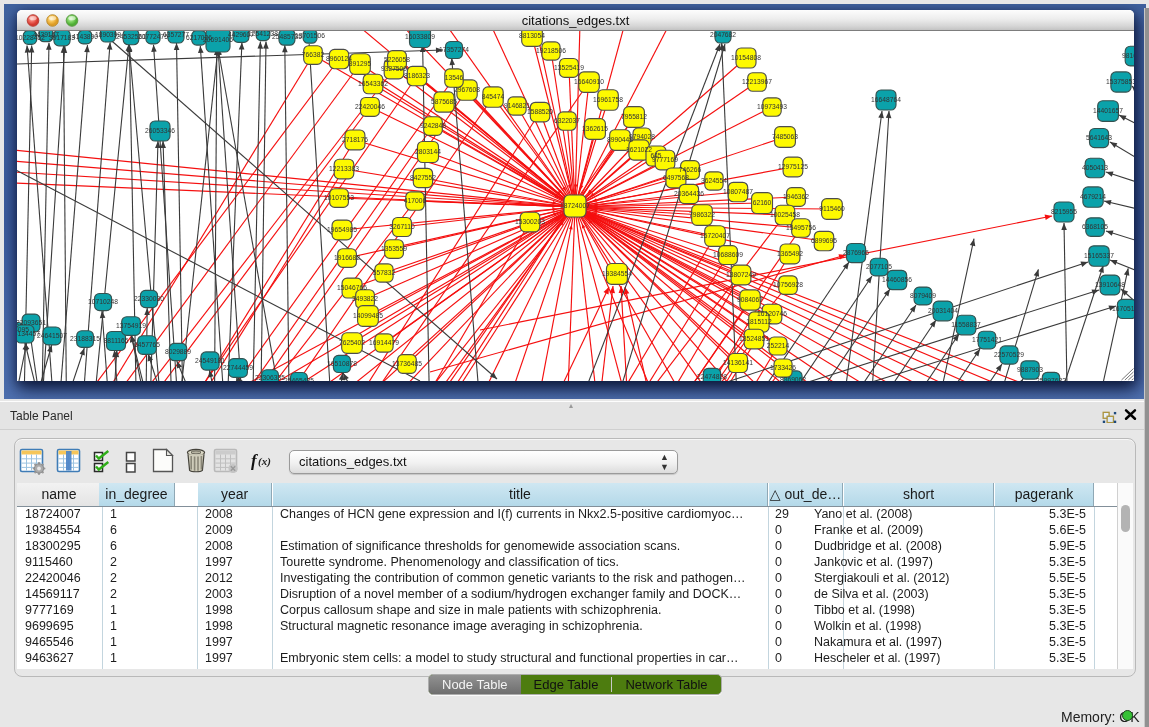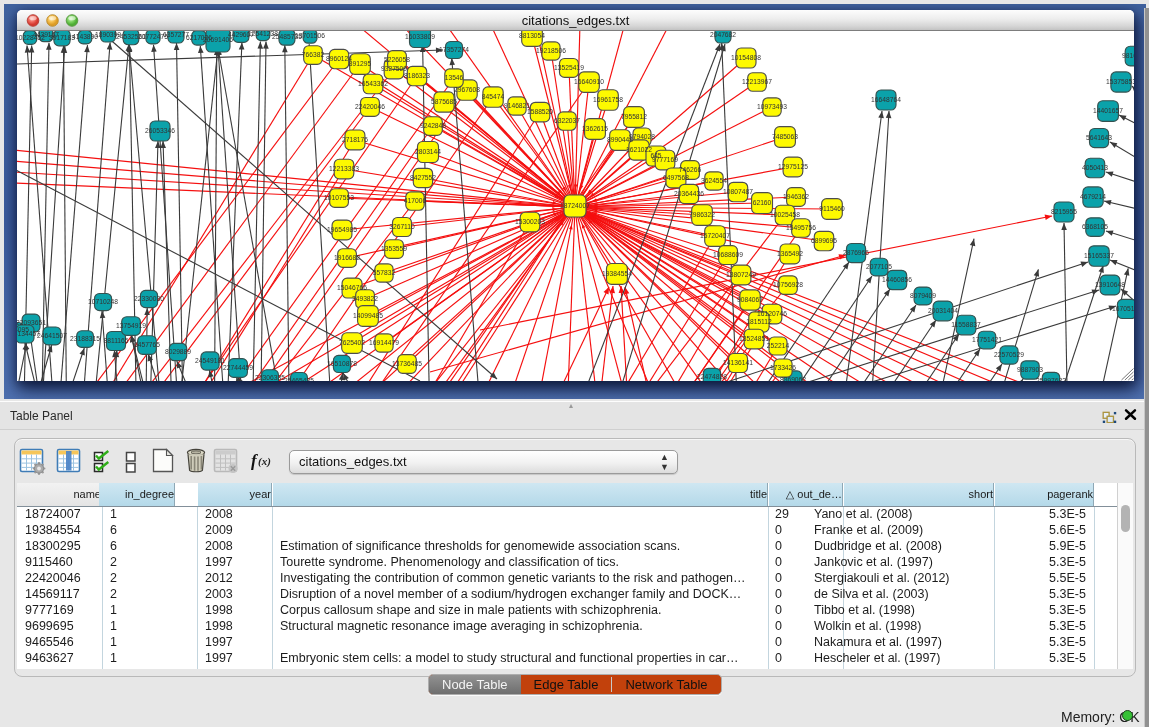--- a/index.html
+++ b/index.html
@@ -21,33 +21,33 @@
 .floatico{position:absolute;left:1102px;top:6px;width:15px;height:15px}
 .closeico{position:absolute;left:1124px;top:6px;width:13px;height:13px}
 .container{position:absolute;left:14px;top:438px;width:1122px;height:239px;background:#e7e7e7;
  border:1px solid #b9b9b9;border-radius:8px;box-shadow:inset 0 1px 0 #f6f6f6}
 .dropdown{position:absolute;left:289px;top:450px;width:389px;height:24px;border:1px solid #9a9a9a;border-radius:5px;
  background:linear-gradient(180deg,#ffffff,#f1f1f1 55%,#dcdcdc);font-size:13px;color:#111;
  line-height:22px;padding-left:9px;box-shadow:0 1px 1px rgba(0,0,0,.15)}
 .dd-arrows{position:absolute;right:8px;top:1px;font-size:9px;color:#333;line-height:10px;text-align:center}
 .tablewrap{position:absolute;left:17px;top:483px;width:1116px;height:186px;background:#fff;overflow:hidden}
 .thead{position:absolute;left:0;top:0;height:24px;width:1116px;background:#fff;border-bottom:1px solid #828f99}
-.th{position:absolute;top:0;height:23px;font-size:11px;color:#1a1a1a;text-align:right;line-height:23px;
+.th{position:absolute;top:0;height:23px;font-size:14px;color:#1a1a1a;text-align:center;line-height:23px;
  background:linear-gradient(180deg,#cfe7f2,#b4d9e9);border-right:1px solid #8fa8b5}
 .th.gray{background:linear-gradient(180deg,#f2f2f2,#e4e4e4);border-right:1px solid #9a9a9a}
 .tbody{position:absolute;left:0;top:24px;width:1100px}
 .tr{position:relative;height:16px;font-size:12.5px;color:#1c1c1c;white-space:nowrap}
 .tr>div{position:absolute;top:0;height:16px;line-height:15px;overflow:hidden}
 .c1{left:8px;width:92px}.c2{left:93px;width:100px}.c3{left:188px;width:80px}
 .c4{left:263px;width:500px}.c5{left:758px;width:80px}.c6{left:797px;width:172px;text-align:left}
 .c7{left:1032px;width:100px}
 .colline{position:absolute;top:24px;height:162px;width:1px;background:#c3d5de}
 .vscroll{position:absolute;left:1117px;top:483px;width:16px;height:186px;background:#fafafa;border-left:1px solid #d0d0d0}
 .vthumb{position:absolute;left:3px;top:22px;width:9px;height:27px;background:#b3b3b3;border-radius:5px}
-.tabs{position:absolute;left:428px;top:674px;height:21px;border:1px solid #adadad;border-radius:5px;background:#c2410c;
+.tabs{position:absolute;left:428px;top:674px;height:21px;border:1px solid #adadad;border-radius:5px;background:#4d7c0f;
  display:flex;font-size:13px;overflow:hidden;box-shadow:0 1px 0 rgba(255,255,255,.8)}
 .tab{padding:0 13px;line-height:20px;color:#111}
 .tab.sel{background:linear-gradient(180deg,#929292,#6e6e6e);color:#f4f4f4}
 .tabdiv{width:1px;background:#c9c9c9;margin:2px 0}
 .statustext{position:absolute;left:1061px;top:709px;font-size:14px;color:#222}
 .greendot{position:absolute;left:1122px;top:710px;width:11px;height:11px;border-radius:50%;
  background:#35c135;border:1.5px solid #1c441c}
 </style></head>
 <body>
 <div class="bluezone">
@@ -929,20 +929,21 @@
   <div class="colline" style="left:255px"></div>
   <div class="colline" style="left:751px"></div>
   <div class="colline" style="left:826px"></div>
   <div class="colline" style="left:977px"></div>
   <div class="colline" style="left:1077px"></div>
   <div class="tbody">
       <div class="tr">
         <div class="c1">18724007</div>
         <div class="c2">1</div>
         <div class="c3">2008</div>
+        <div class="c4">Changes of HCN gene expression and I(f) currents in Nkx2.5‑positive cardiomyoc…</div>
         <div class="c5">29</div>
         <div class="c6">Yano et al. (2008)</div>
         <div class="c7">5.3E‑5</div>
       </div>
       <div class="tr">
         <div class="c1">19384554</div>
         <div class="c2">6</div>
         <div class="c3">2009</div>
         <div class="c5">0</div>
         <div class="c6">Franke et al. (2009)</div>

